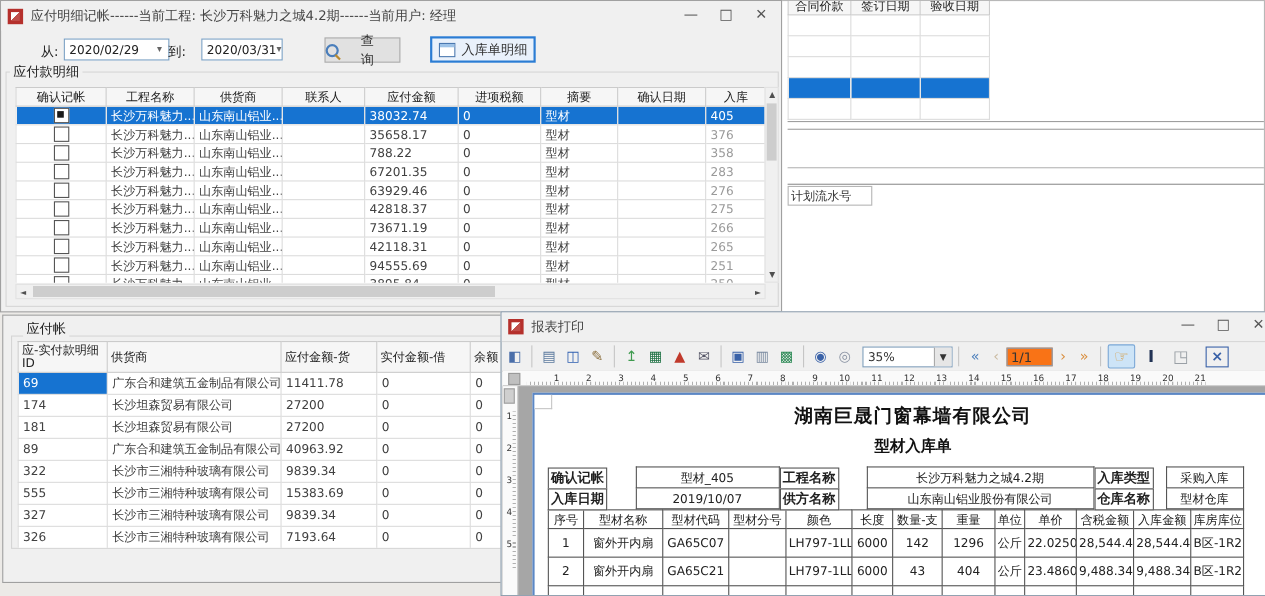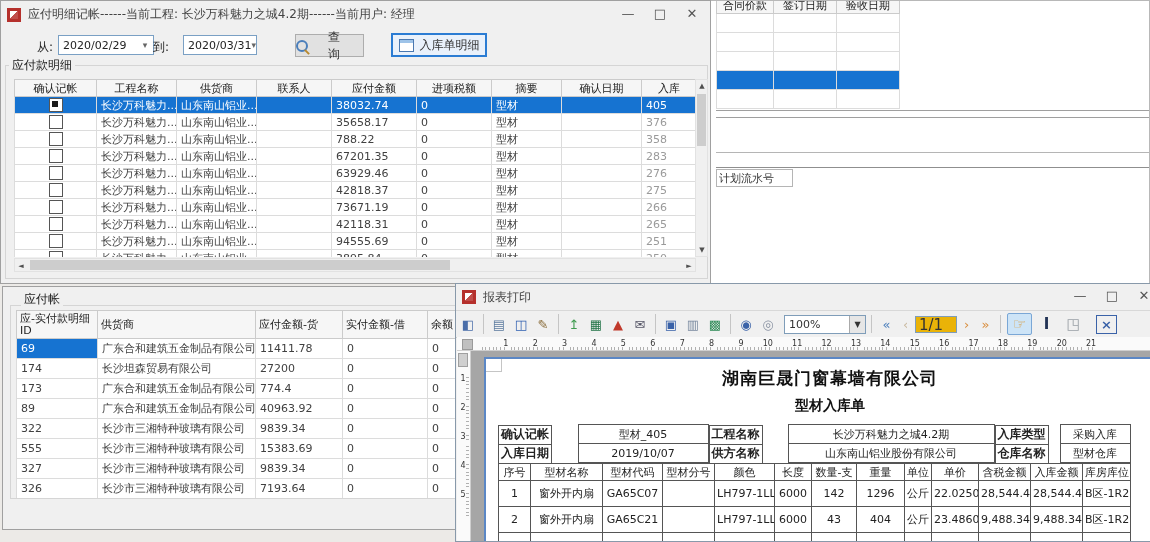--- a/index.html
+++ b/index.html
@@ -50,21 +50,21 @@
   
   .rtb{display:flex;align-items:center;height:26px;border-top:1px solid #d8d8d8;border-bottom:1px solid #cfcfcf;padding-left:1px}
   .ti{width:22px;height:20px;display:flex;align-items:center;justify-content:center;flex:0 0 auto}
   .ti.g{border-left:1px solid #c5c5c5;margin-left:4px;padding-left:4px}
   .gl{font-style:normal;font-weight:normal;font-size:13px;line-height:1}
   .zoombox{display:flex;border:1px solid #7f9db9;background:#fff;height:19px;align-items:center;margin-left:5px;box-sizing:border-box}
   .zoombox .zv{width:60px;font-size:11px;padding-left:4px}
   .zoombox .za{width:15px;height:17px;background:#e6e6e6;border-left:1px solid #aaa;font-size:8px;text-align:center;line-height:17px;color:#333}
   .navsep{width:1px;height:18px;background:#c5c5c5;margin:0 5px}
   .navi{width:19px;text-align:center;font-size:14px;font-weight:bold}
-  .pagebox{width:42px;height:17px;border:1px solid #7f9db9;background:#eab308;font-size:15px;padding:0 3px;line-height:17px;box-sizing:border-box}
+  .pagebox{width:42px;height:17px;border:1px solid #7f9db9;background:#f97316;font-size:12px;padding:0 3px;line-height:17px;box-sizing:border-box}
   .tool{width:25px;height:22px;display:flex;align-items:center;justify-content:center;margin:0 1px}
   .tool.on{background:#cde4f7;border:1px solid #7aa7d6;border-radius:2px;box-sizing:border-box}
   .tool .gl{font-size:15px}
   .closebox{width:21px;height:19px;border:1px solid #3a62a8;color:#3a62a8;font-weight:bold;text-align:center;line-height:17px;margin-left:9px;box-sizing:border-box;font-size:13px}
   .hruler{position:absolute;left:1px;right:1px;top:53px;height:13px;background:#fafafa;border-bottom:1px solid #cfcfcf;
        display:flex;padding-left:22px;overflow:hidden;align-items:flex-end}
   .rmark{position:absolute;left:5px;top:2px;width:9px;height:9px;background:#c0c0c0;border:1px solid #9a9a9a}
   .rn{flex:0 0 29.4px;font-size:8px;color:#333;text-align:right;line-height:10px;padding-bottom:1px;
        background:repeating-linear-gradient(90deg,transparent 0 2.7px,#b0b0b0 2.7px 3.7px) left bottom/100% 3px no-repeat}
   .preview{position:absolute;left:1px;right:1px;top:67px;bottom:0;background:#a6a6a6;overflow:hidden}
@@ -171,23 +171,23 @@
             <td>0</td>
           </tr>
           <tr style="height:20px">
             <td>174</td>
             <td>长沙坦森贸易有限公司</td>
             <td>27200</td>
             <td>0</td>
             <td>0</td>
           </tr>
           <tr style="height:20px">
-            <td>173</td>
-            <td>广东合和建筑五金制品有限公司</td>
-            <td>774.4</td>
+            <td>181</td>
+            <td>长沙坦森贸易有限公司</td>
+            <td>27200</td>
             <td>0</td>
             <td>0</td>
           </tr>
           <tr style="height:20px">
             <td>89</td>
             <td>广东合和建筑五金制品有限公司</td>
             <td>40963.92</td>
             <td>0</td>
             <td>0</td>
           </tr>
@@ -489,21 +489,21 @@
           <i class="gl" style="color:#2e8b57">▩</i>
         </span>
         <span class="ti g">
           <i class="gl" style="color:#3a62a8">◉</i>
         </span>
         <span class="ti">
           <i class="gl" style="color:#8a93a3">◎</i>
         </span>
       </span>
     <span class="zoombox">
-      <span class="zv">100%</span>
+      <span class="zv">35%</span>
       <span class="za">▼</span>
     </span>
     <span class="navsep"></span>
     <span style="display:flex;align-items:center">
 
     <span class="navi">
           <i class="gl" style="color:#4a7ebb">«</i>
         </span>
         <span class="navi">
           <i class="gl" style="color:#c9b99f">‹</i>

